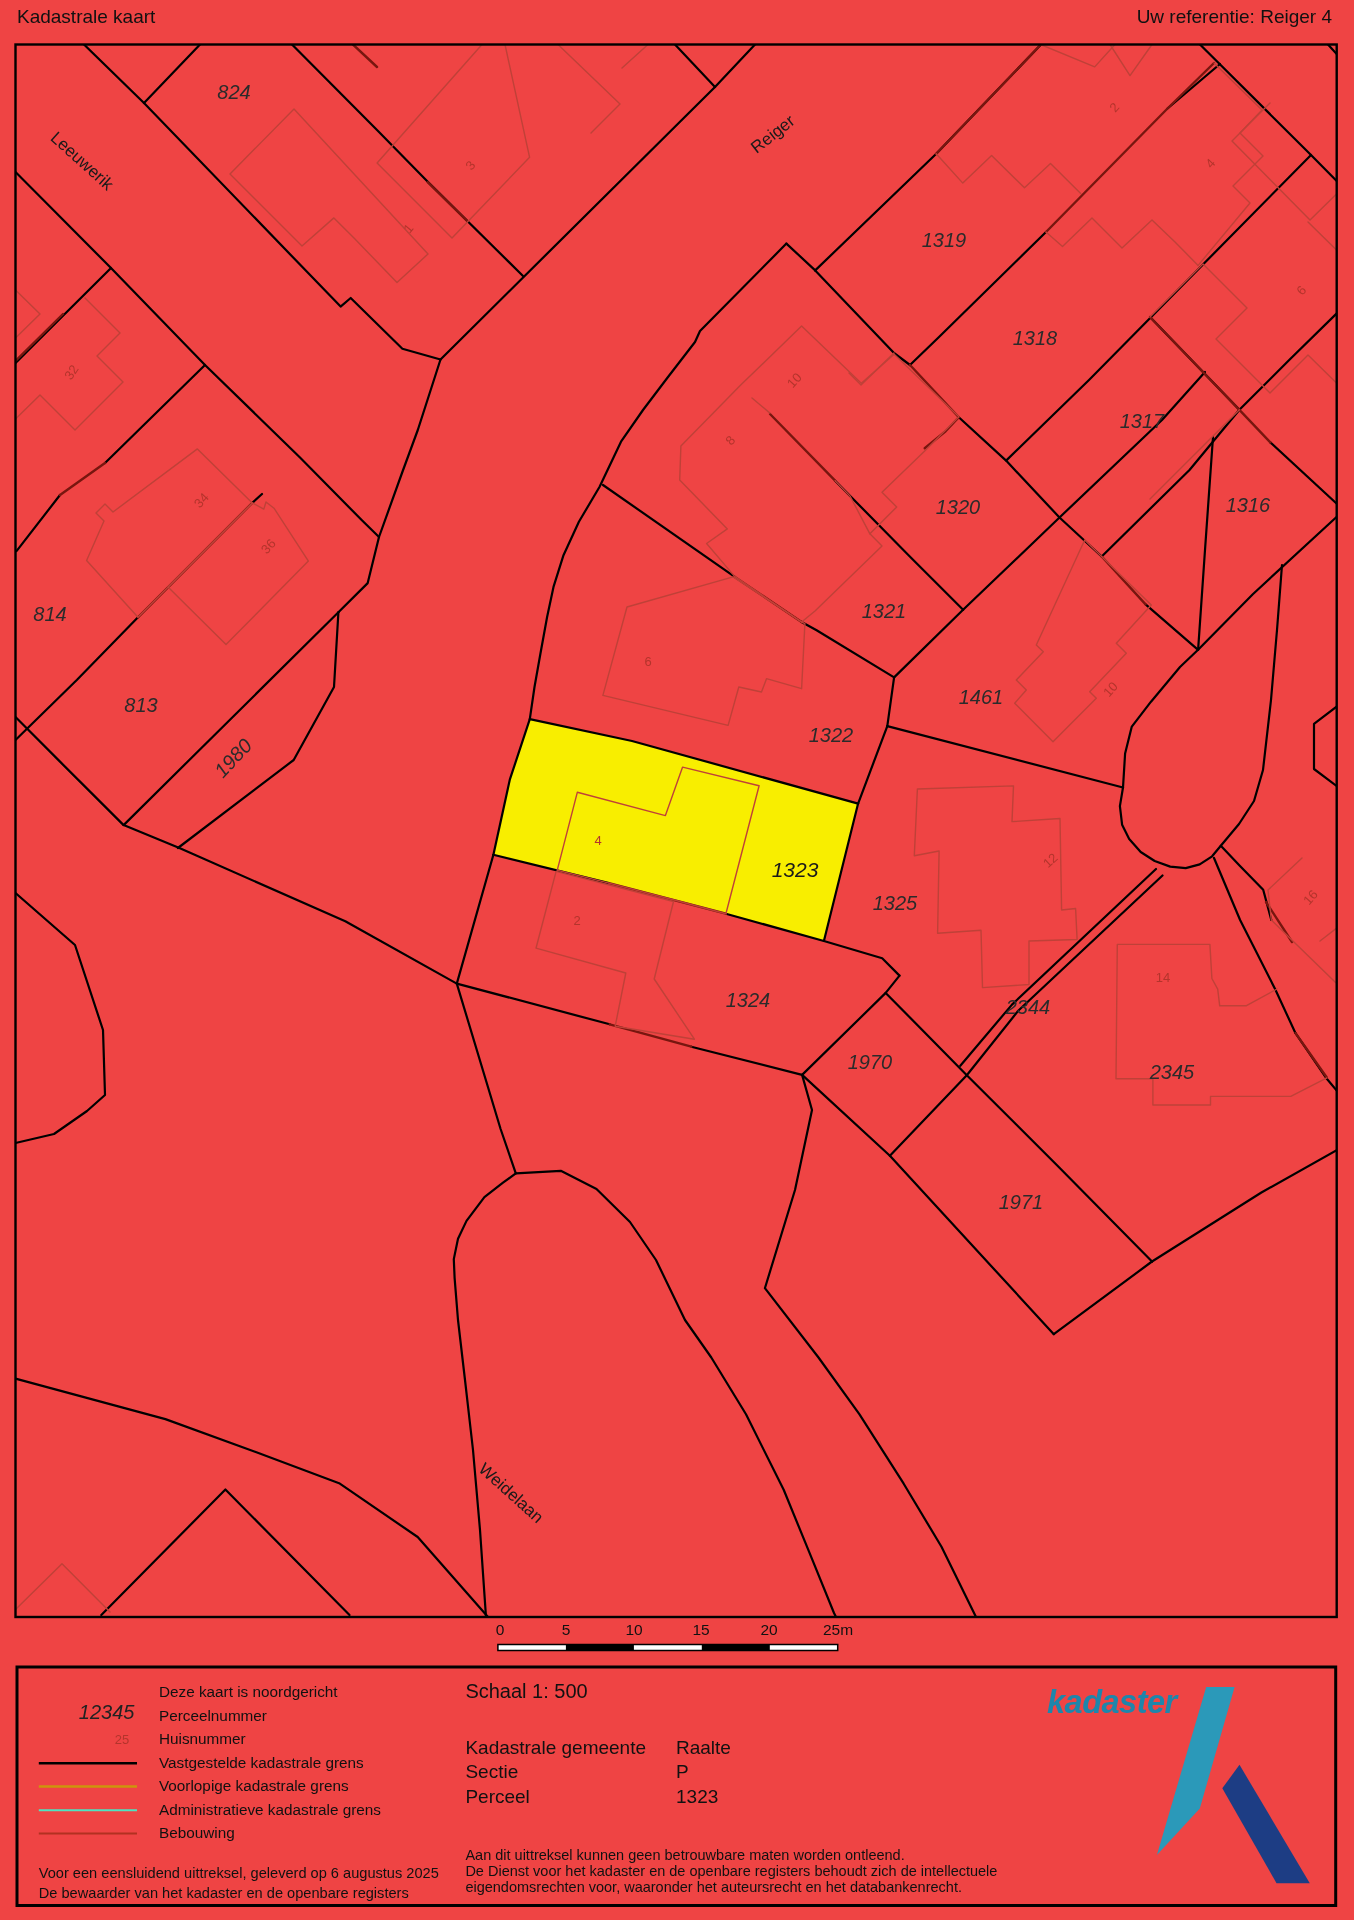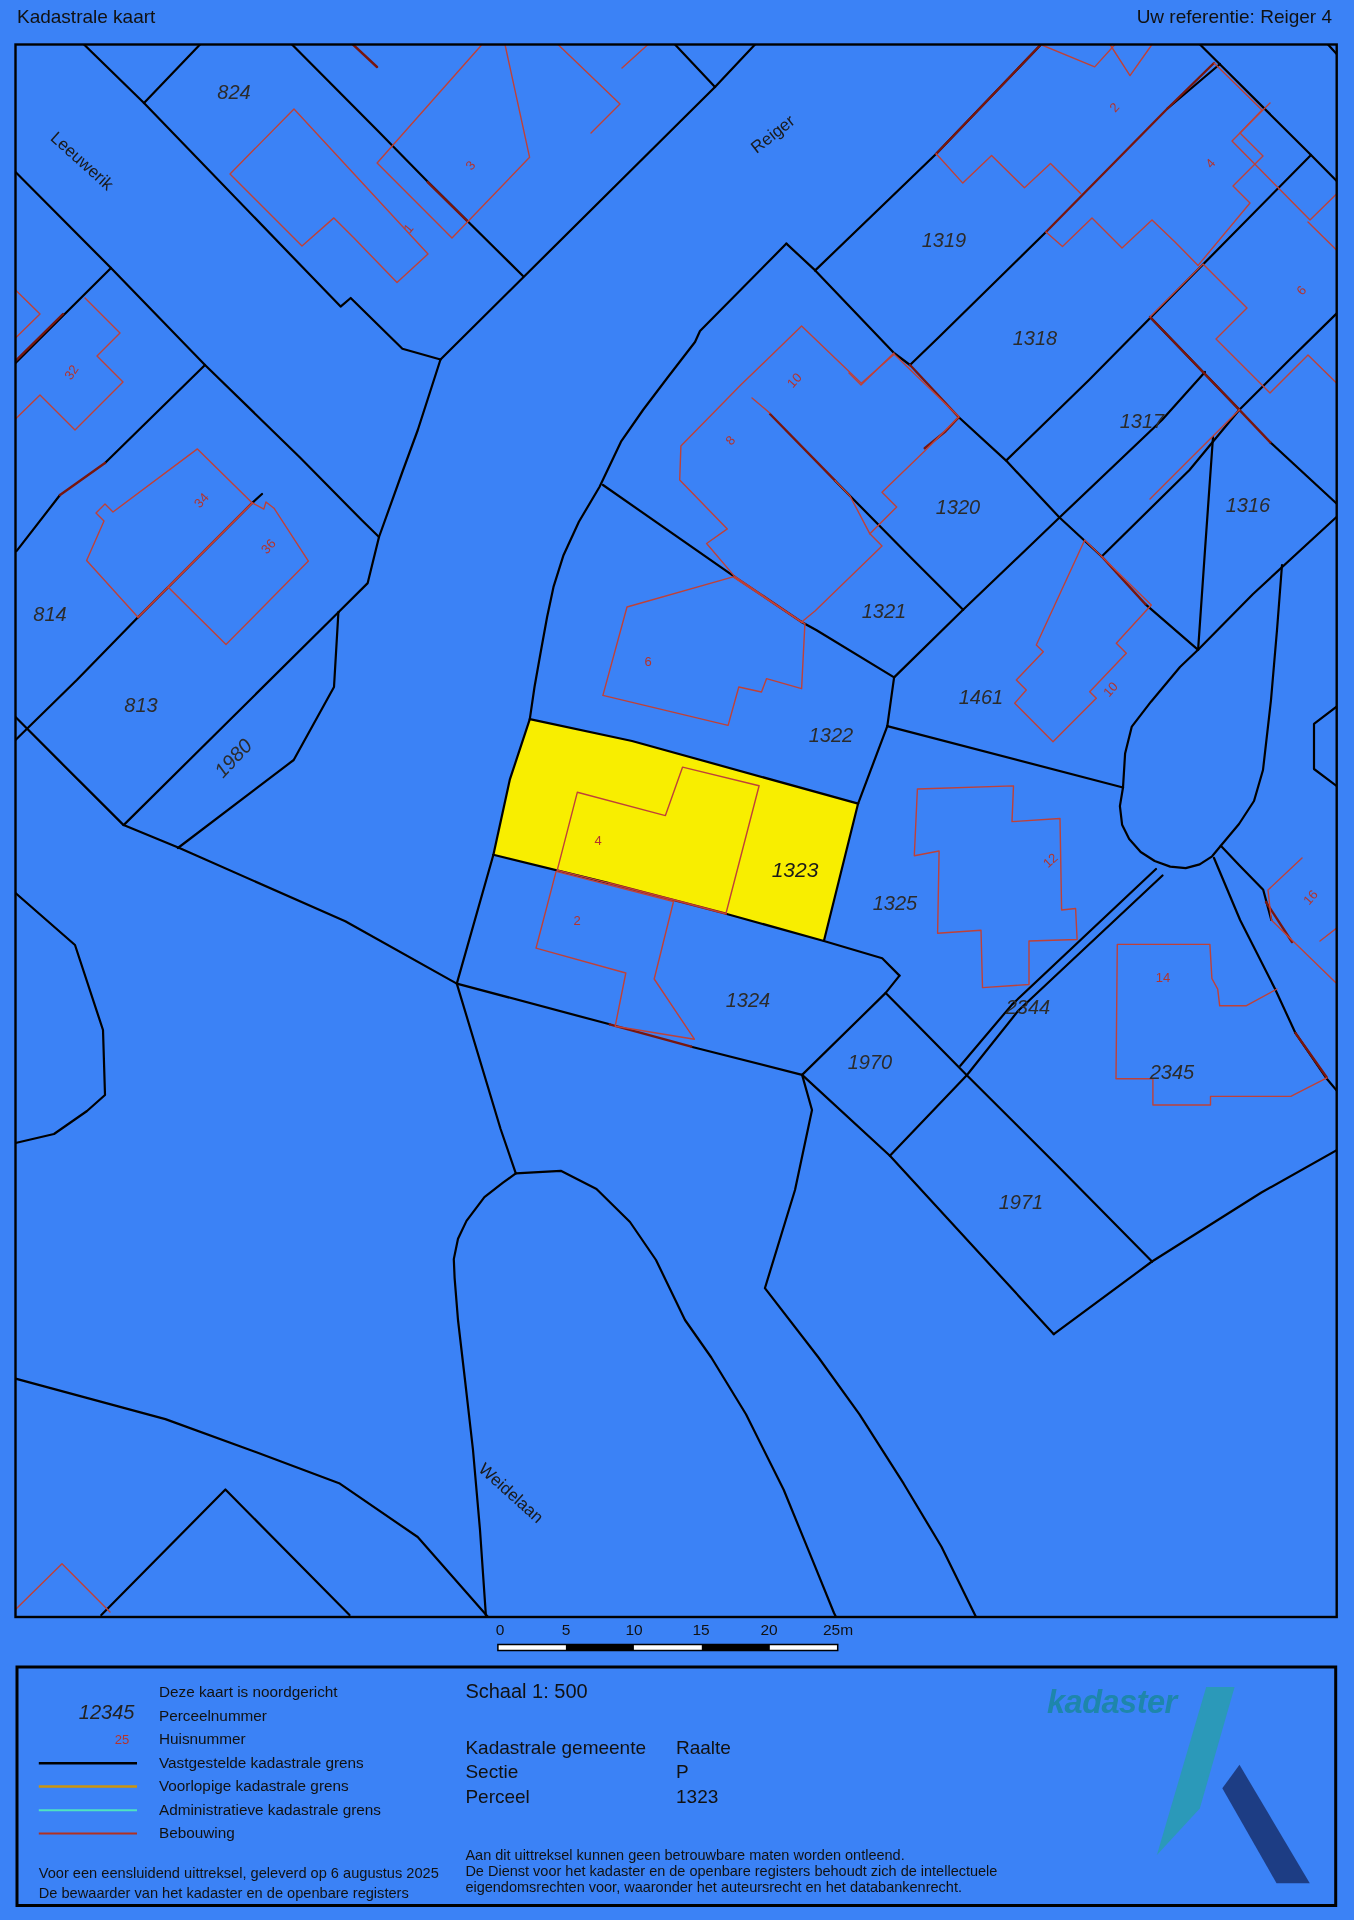--- a/index.html
+++ b/index.html
@@ -1,16 +1,16 @@
 <!DOCTYPE html>
 <html><head>
 <meta charset="utf-8">
 <style>
   html,body{margin:0;padding:0;background:#fff;}
-  .page{position:relative;width:1354px;height:1920px;background:#3b82f6;overflow:hidden;
+  .page{position:relative;width:1354px;height:1920px;background:#ef4444;overflow:hidden;
         font-family:"Liberation Sans", sans-serif;}
   svg{position:absolute;left:0;top:0;}
   .plbl{font:italic 20px "Liberation Sans",sans-serif;fill:#2b2b2b;}
   .hn{font:13px "Liberation Sans",sans-serif;fill:#b4342c;}
   .street{font:17px "Liberation Sans",sans-serif;fill:#1a1a1a;}
 </style>
 </head>
 <body>
 <div class="page">
 <svg width="1354" height="1920" viewBox="0 0 1354 1920">

